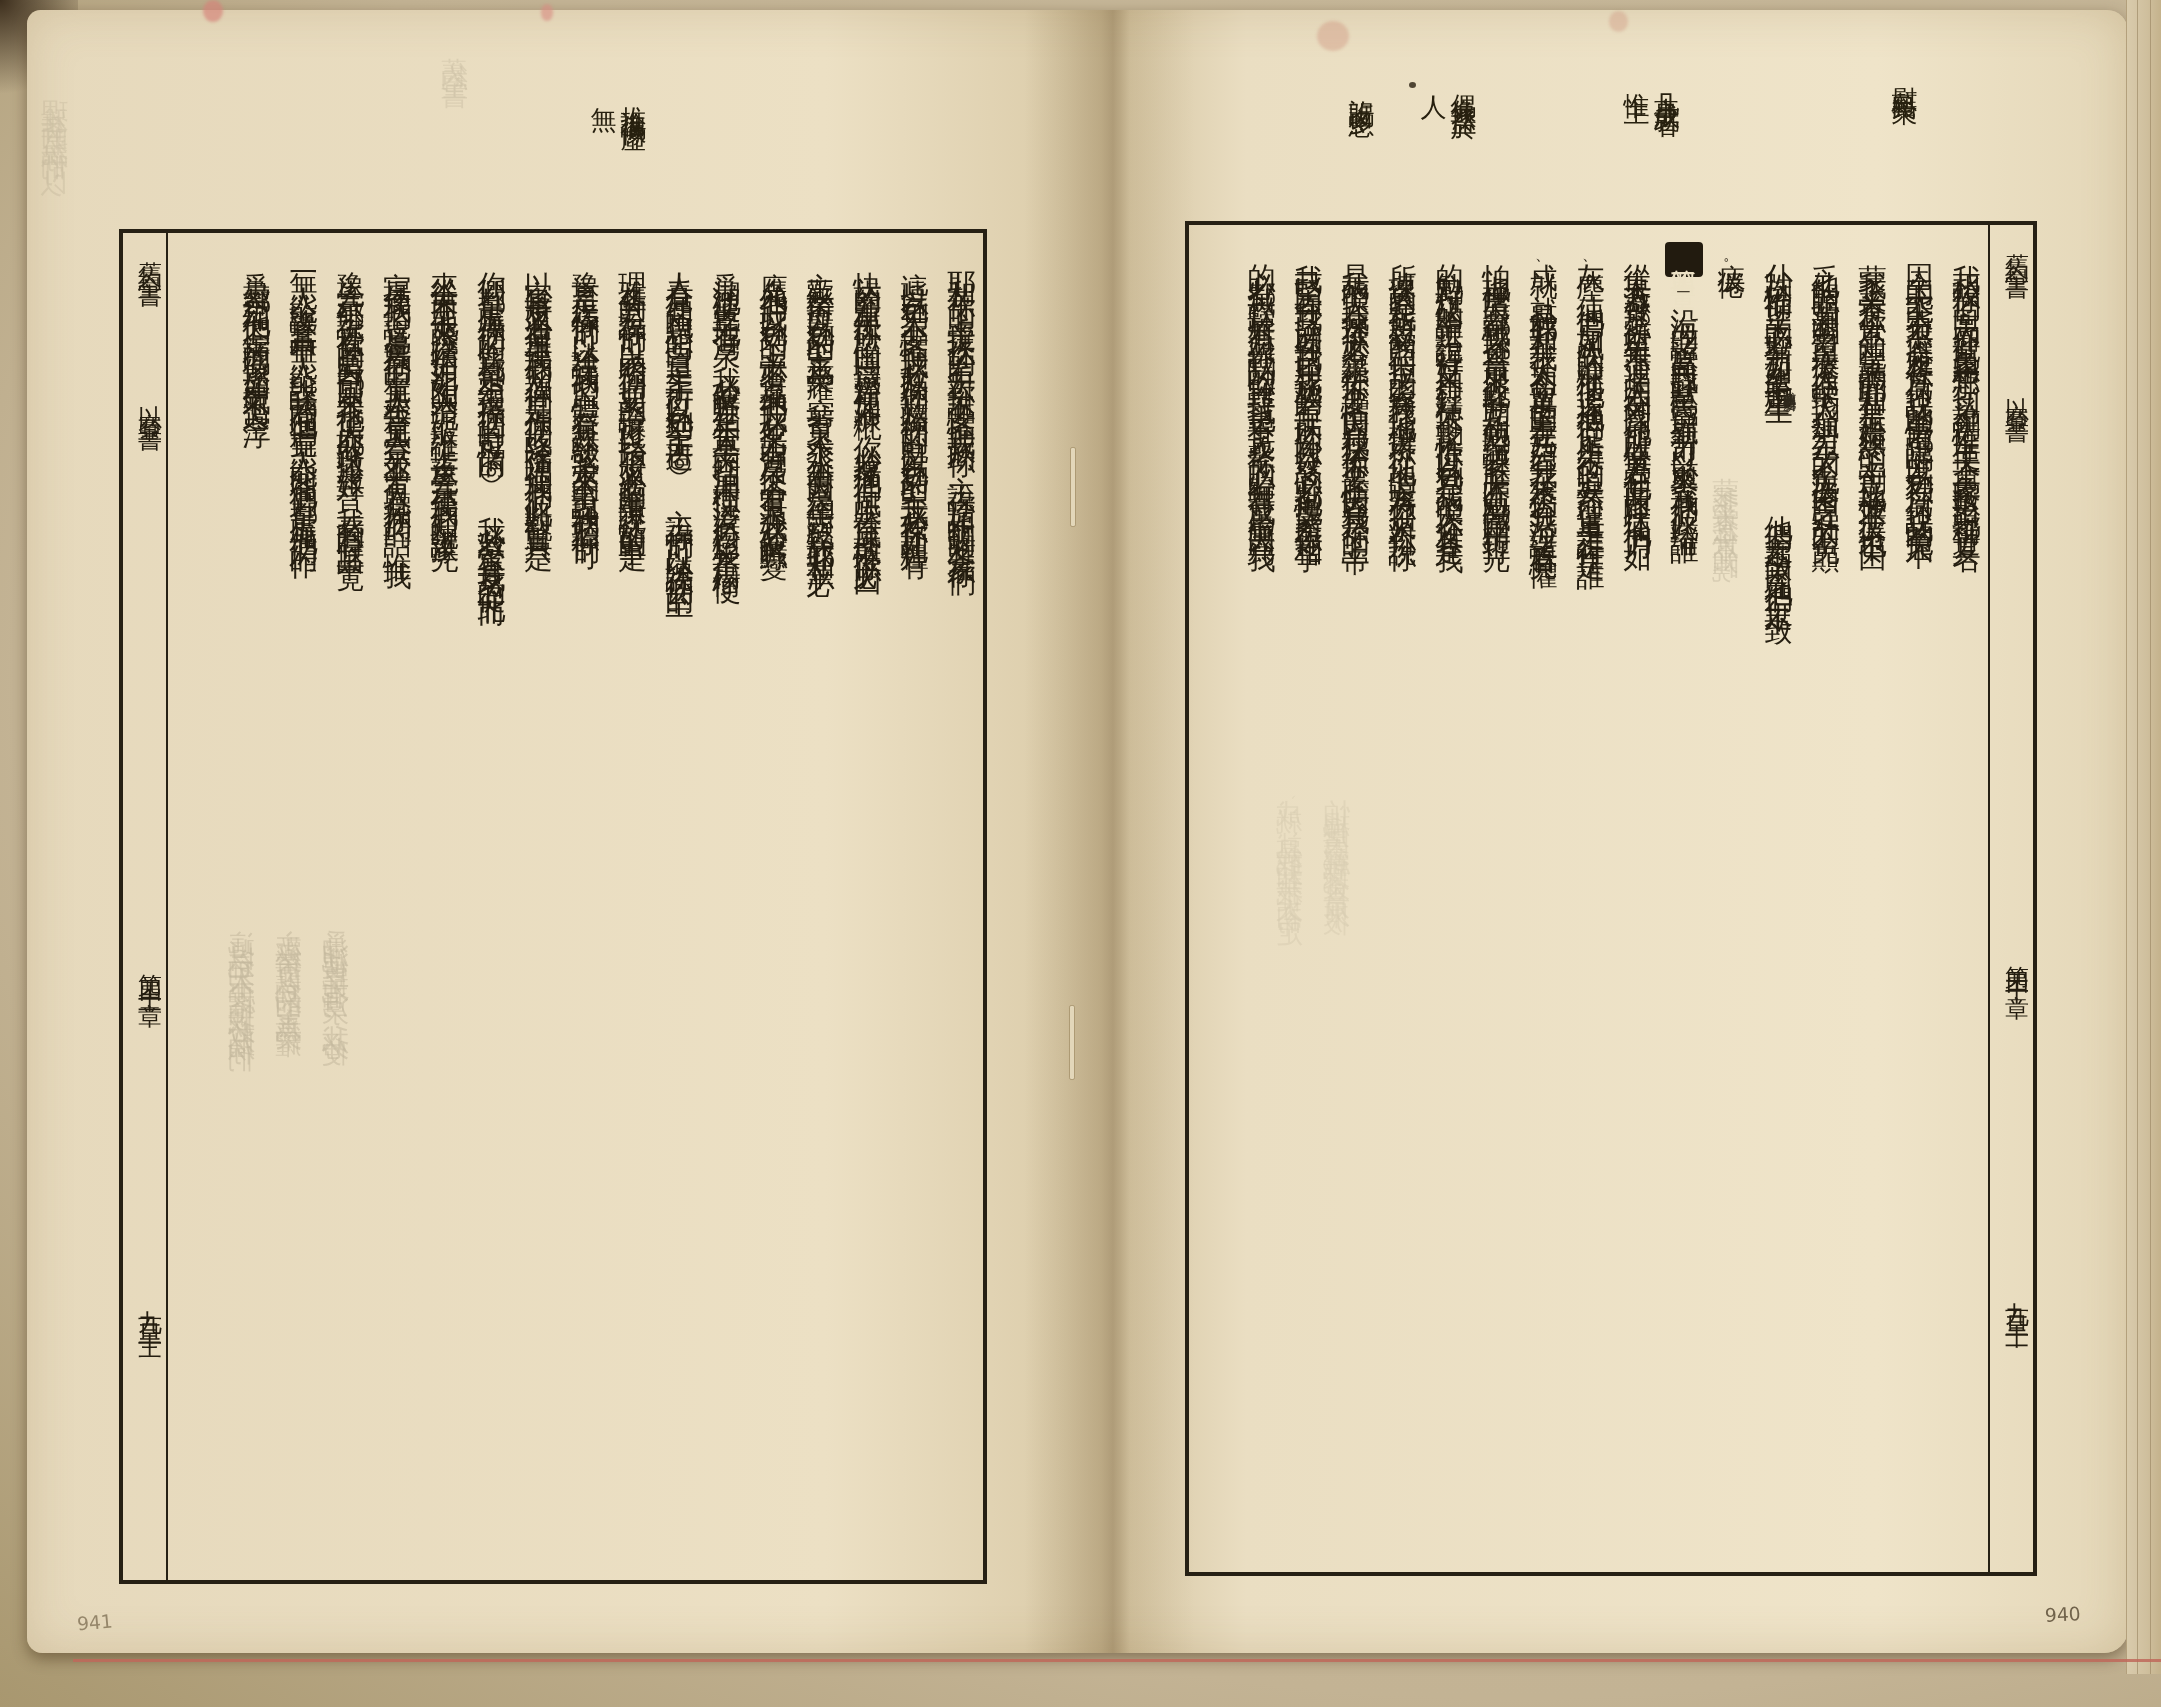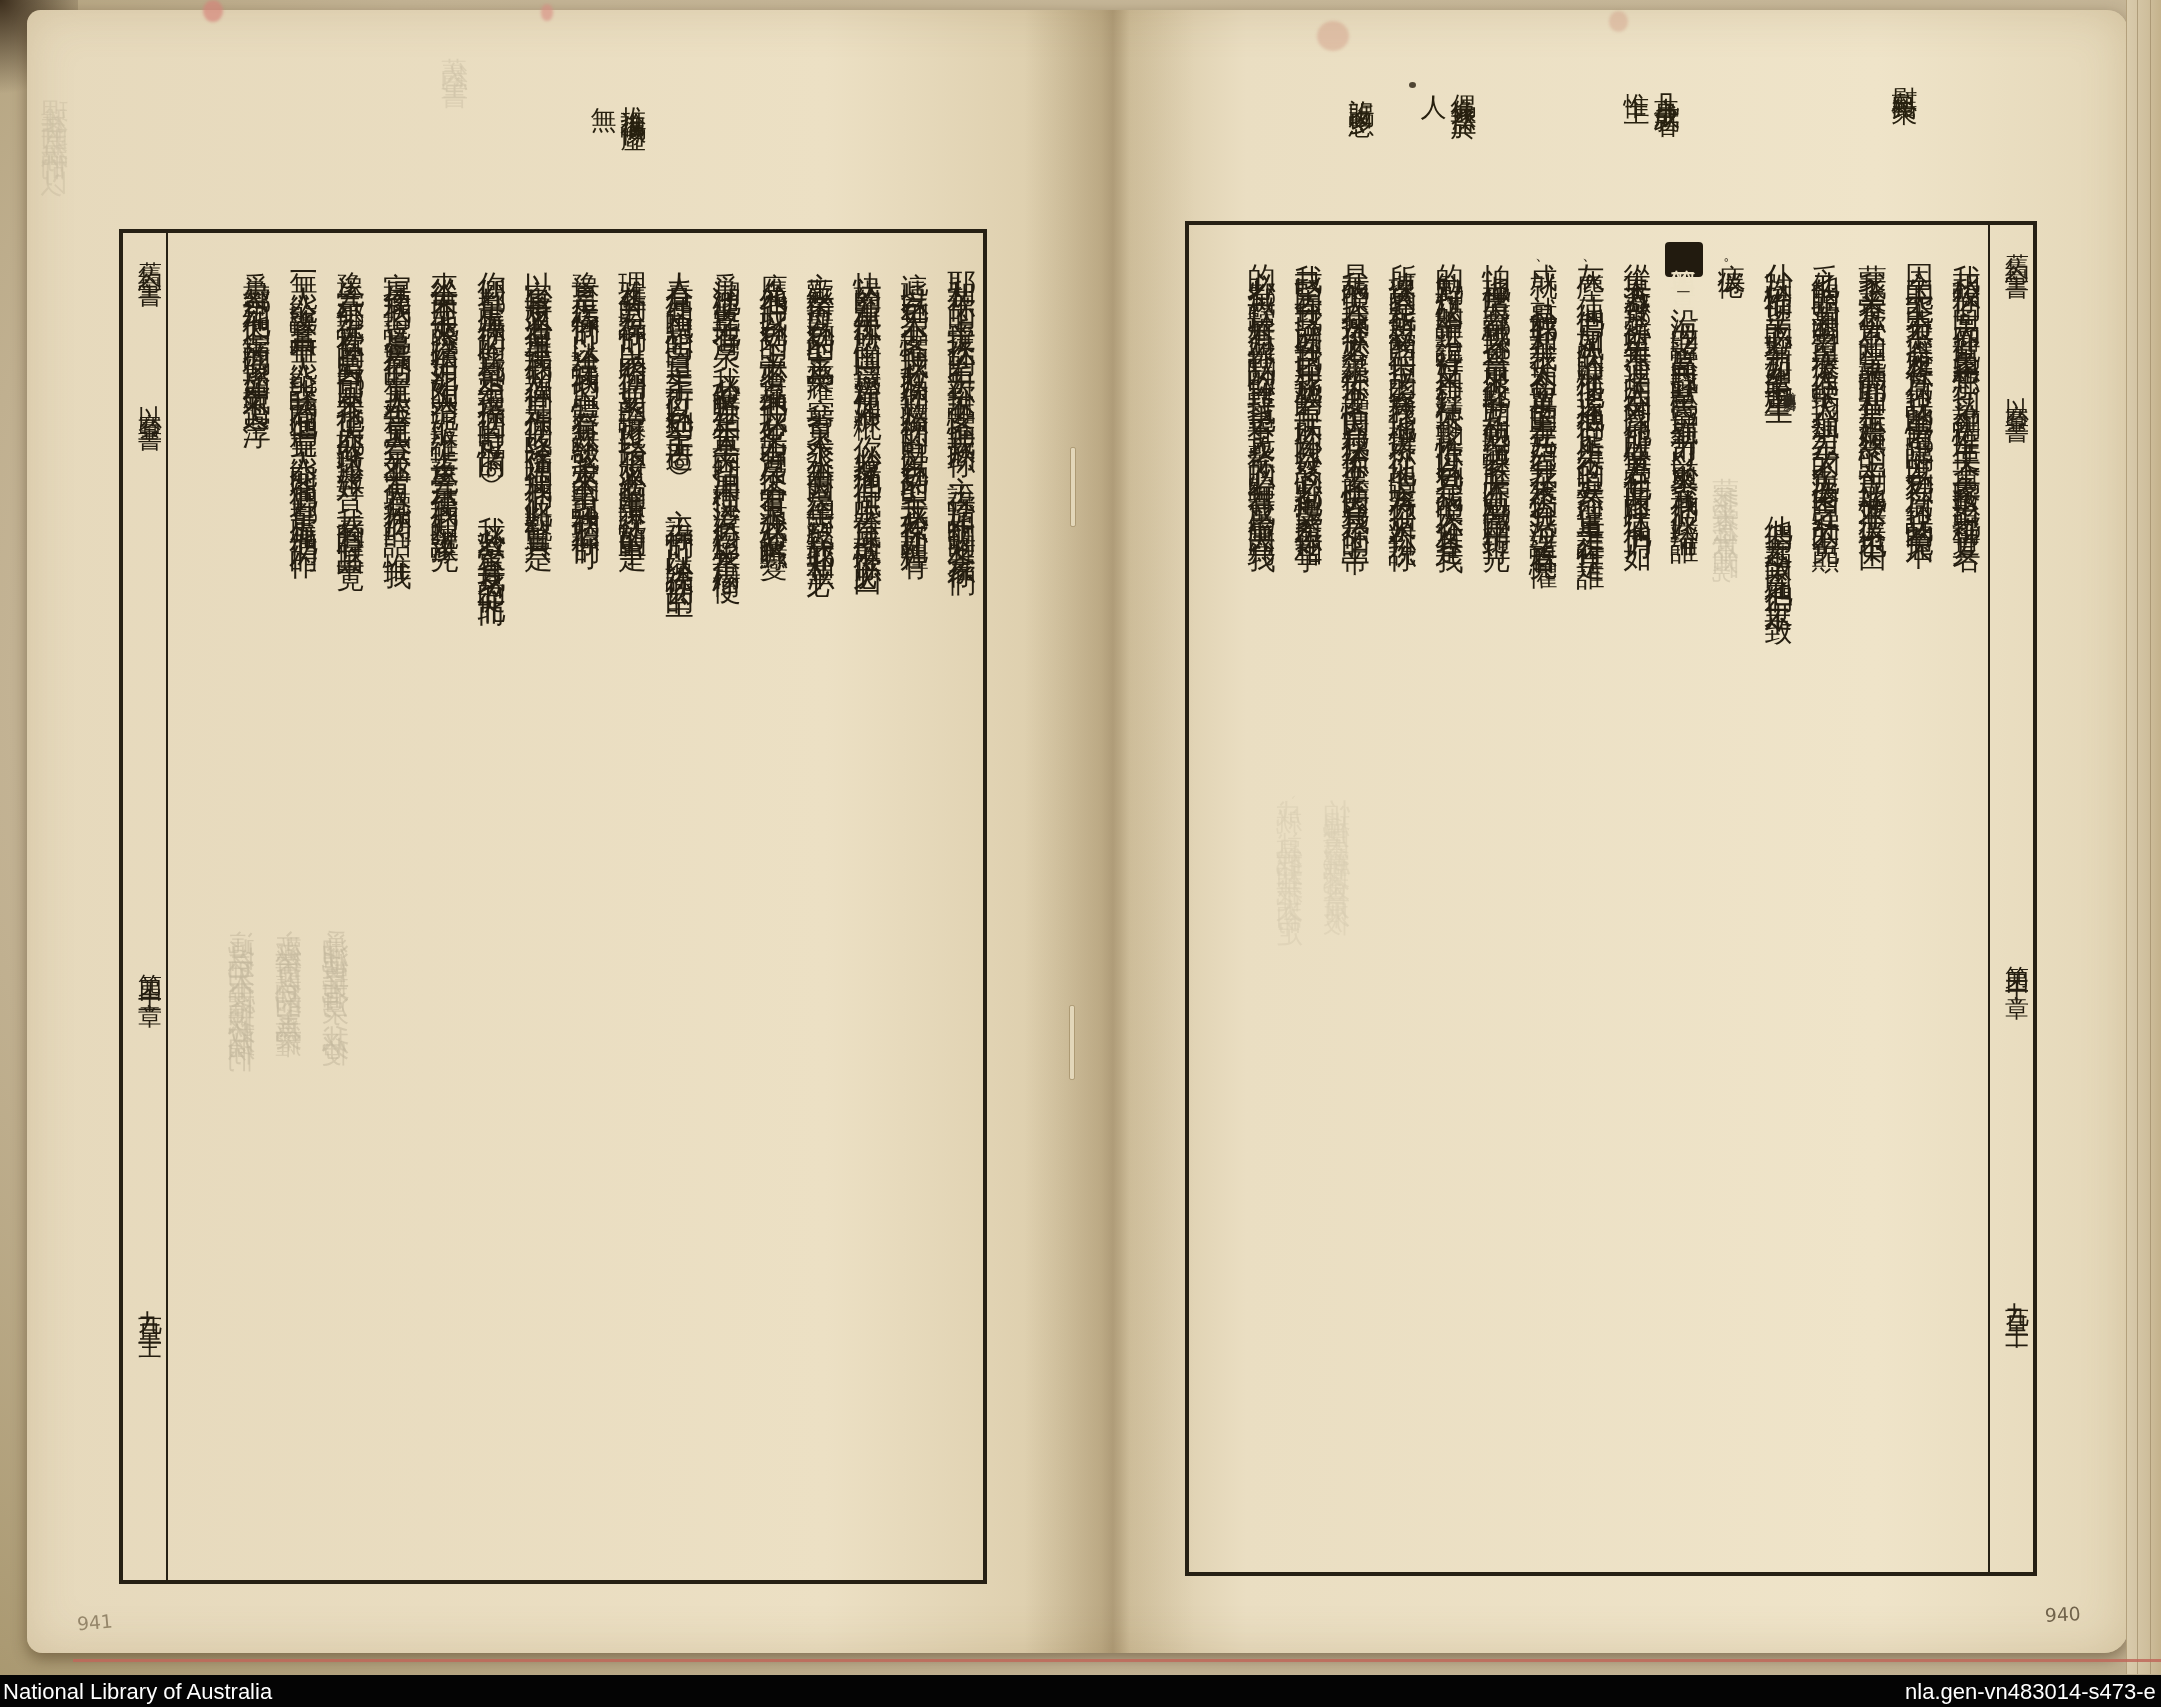--- a/index.html
+++ b/index.html
@@ -180,19 +180,15 @@
   <div id="fore-edge">
     <div class="edge-line" style="right:10.4px;"></div>
     <div class="edge-line" style="right:23px;"></div>
   </div>
 
   <div id="red-line"></div>
 
   <span class="hand" id="hand-left">941</span>
   <span class="hand" id="hand-right">940</span>
 
-  <div id="footer">
-    <span class="ftl">National Library of Australia</span>
-    <span class="ftr">nla.gen-vn483014-s473-e</span>
-  </div>
 
 </div>
 
 
 </body></html>

